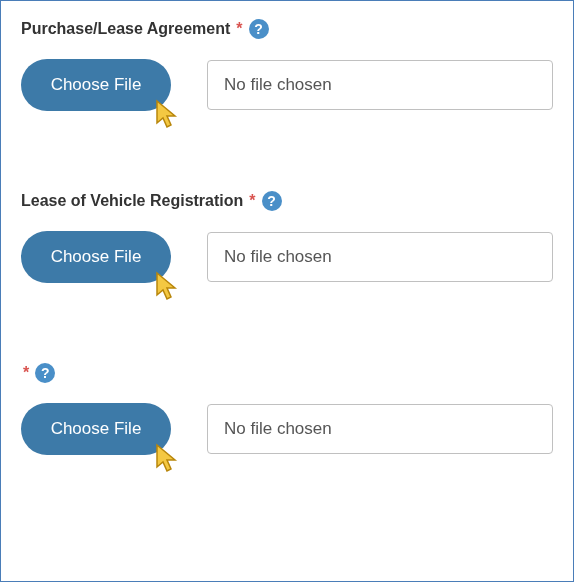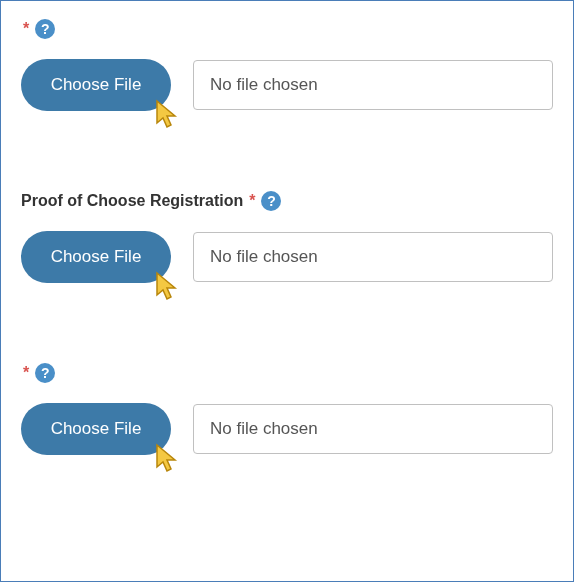--- a/index.html
+++ b/index.html
@@ -52,21 +52,21 @@
       border-radius: 50%;
       background: #4a8fc8;
       color: #fff;
       font-size: 14px;
       font-weight: 700;
       cursor: pointer;
     }
     .file-row {
       display: flex;
       align-items: center;
-      gap: 22px;
+      gap: 36px;
       position: relative;
     }
     .choose-btn {
       background: #3d7aa8;
       color: #fff;
       border: none;
       border-radius: 28px;
       padding: 16px 28px;
       font-size: 17px;
       font-weight: 400;
@@ -93,37 +93,38 @@
       pointer-events: none;
     }
   </style>
 </head>
 <body>
 
 <div class="container">
 
   <div class="field-group">
     <div class="field-label-row">
+      <span class="field-label">Purchase/Lease Agreement</span>
       <span class="required-mark">*</span>
       <span class="help-icon">?</span>
     </div>
     <div class="file-row">
       <button class="choose-btn">Choose File</button>
       <div class="file-display">No file chosen</div>
       <span class="cursor-arrow">
         <svg width="30" height="32" viewBox="0 0 30 32">
           <path d="M 4 2 L 4 24 L 10 19 L 14 28 L 18 26 L 14 17 L 22 17 Z" fill="#f4c842" stroke="#b8860b" stroke-width="1.5"></path>
         </svg>
       </span>
     </div>
   </div>
 
   <div class="field-group">
     <div class="field-label-row">
-      <span class="field-label">Proof of Choose Registration</span>
+      <span class="field-label">Lease of Vehicle Registration</span>
       <span class="required-mark">*</span>
       <span class="help-icon">?</span>
     </div>
     <div class="file-row">
       <button class="choose-btn">Choose File</button>
       <div class="file-display">No file chosen</div>
       <span class="cursor-arrow">
         <svg width="30" height="32" viewBox="0 0 30 32">
           <path d="M 4 2 L 4 24 L 10 19 L 14 28 L 18 26 L 14 17 L 22 17 Z" fill="#f4c842" stroke="#b8860b" stroke-width="1.5"></path>
         </svg>

